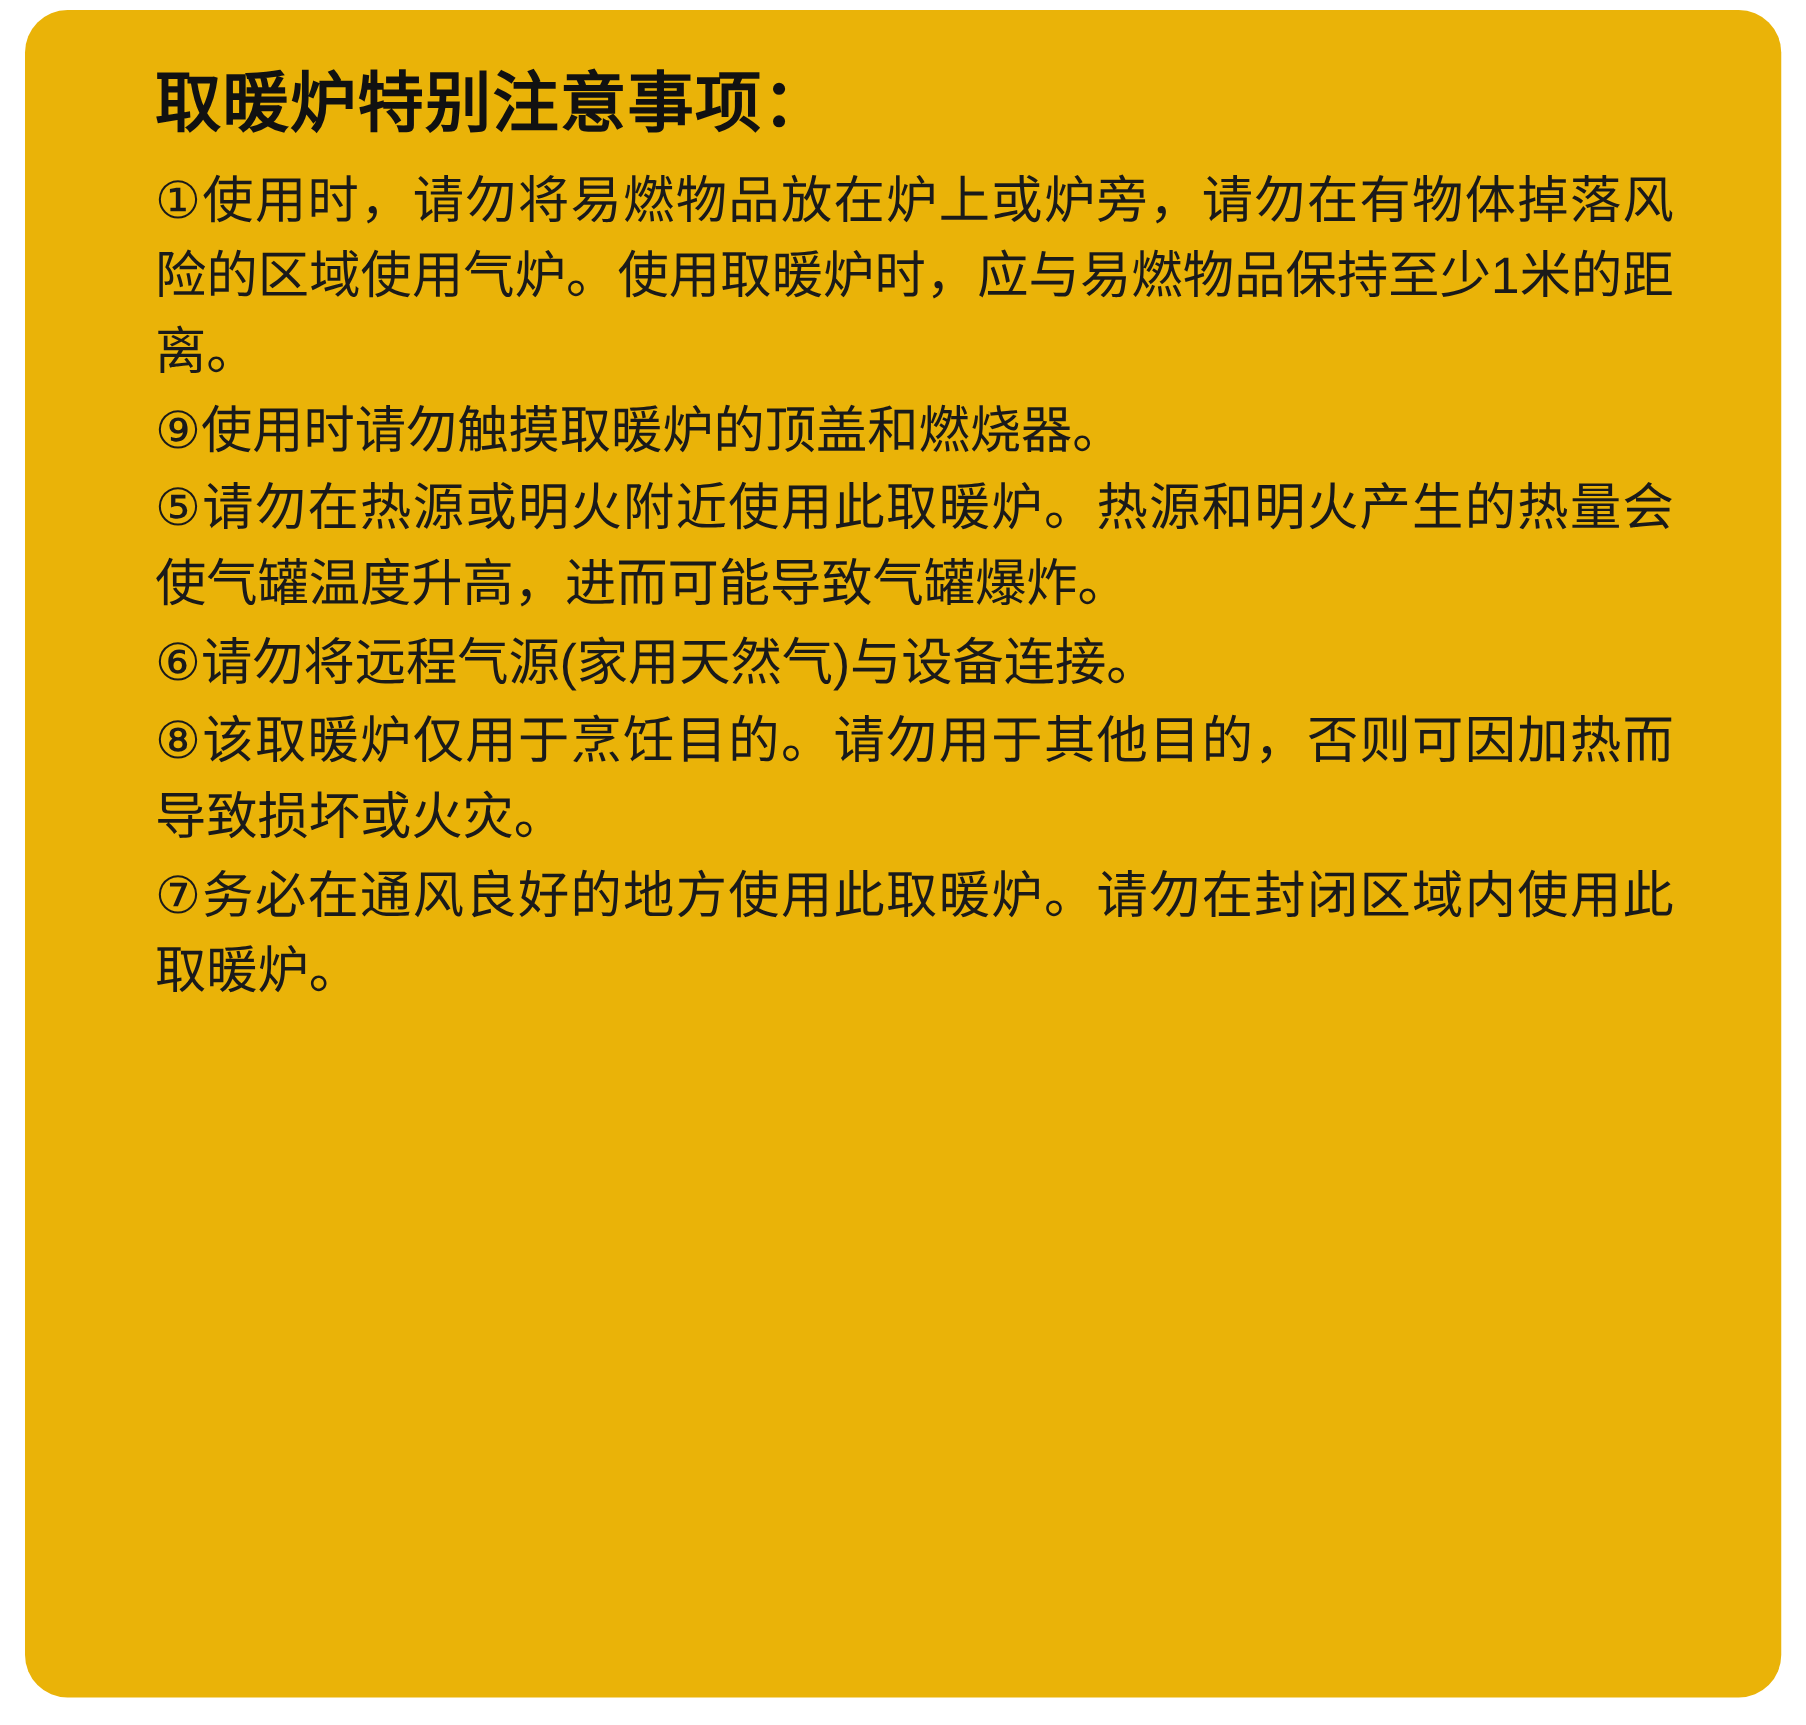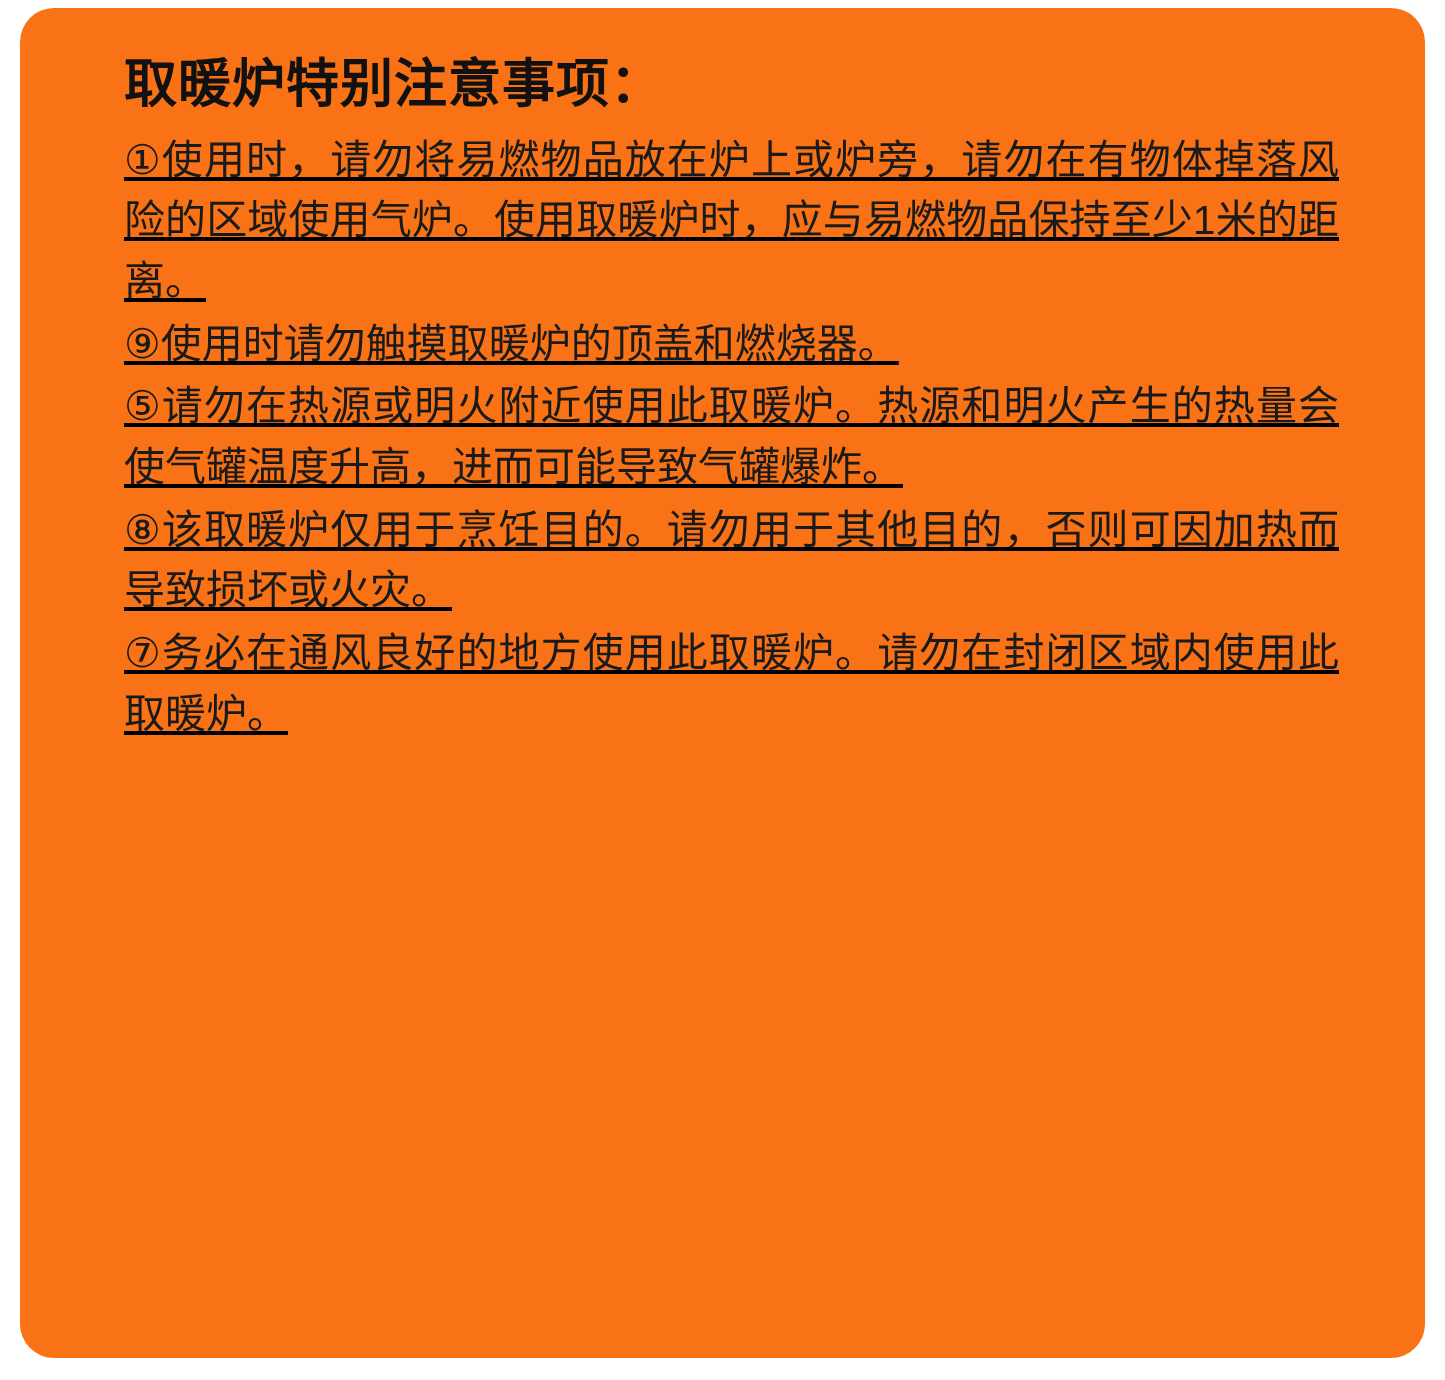--- a/index.html
+++ b/index.html
@@ -15,40 +15,39 @@
     overflow: hidden;
   }
   .page {
     position: relative;
     width: 1445px;
     height: 1380px;
     box-sizing: border-box;
     padding: 8px 20px 0 20px;
   }
   .notice-card {
-    background: #f97316;
+    background: #eab308;
     border-radius: 34px;
     width: 100%;
     height: 1350px;
     box-sizing: border-box;
     padding: 26px 86px 40px 104px;
   }
   .notice-title {
     font-size: 53px;
     font-weight: 700;
     color: #111111;
     letter-spacing: 1px;
     line-height: 1.35;
     margin: 14px 0 10px 0;
   }
   .notice-list {
     margin: 0;
     padding: 0;
     list-style: none;
-    text-decoration: underline;
   }
   .notice-item {
     font-size: 41px;
     line-height: 1.48;
     color: #1a1a1a;
     margin: 0 0 2px 0;
     text-align: justify;
     text-justify: inter-ideograph;
     letter-spacing: 0px;
   }
@@ -56,17 +55,18 @@
 </head>
 <body>
 
 <div class="page">
   <div class="notice-card">
     <h1 class="notice-title">取暖炉特别注意事项：</h1>
     <ul class="notice-list">
       <li class="notice-item">①使用时，请勿将易燃物品放在炉上或炉旁，请勿在有物体掉落风险的区域使用气炉。使用取暖炉时，应与易燃物品保持至少1米的距离。</li>
       <li class="notice-item">⑨使用时请勿触摸取暖炉的顶盖和燃烧器。</li>
       <li class="notice-item">⑤请勿在热源或明火附近使用此取暖炉。热源和明火产生的热量会使气罐温度升高，进而可能导致气罐爆炸。</li>
+      <li class="notice-item">⑥请勿将远程气源(家用天然气)与设备连接。</li>
       <li class="notice-item">⑧该取暖炉仅用于烹饪目的。请勿用于其他目的，否则可因加热而导致损坏或火灾。</li>
       <li class="notice-item">⑦务必在通风良好的地方使用此取暖炉。请勿在封闭区域内使用此取暖炉。</li>
     </ul>
   </div>
 </div>
 
 </body></html>

